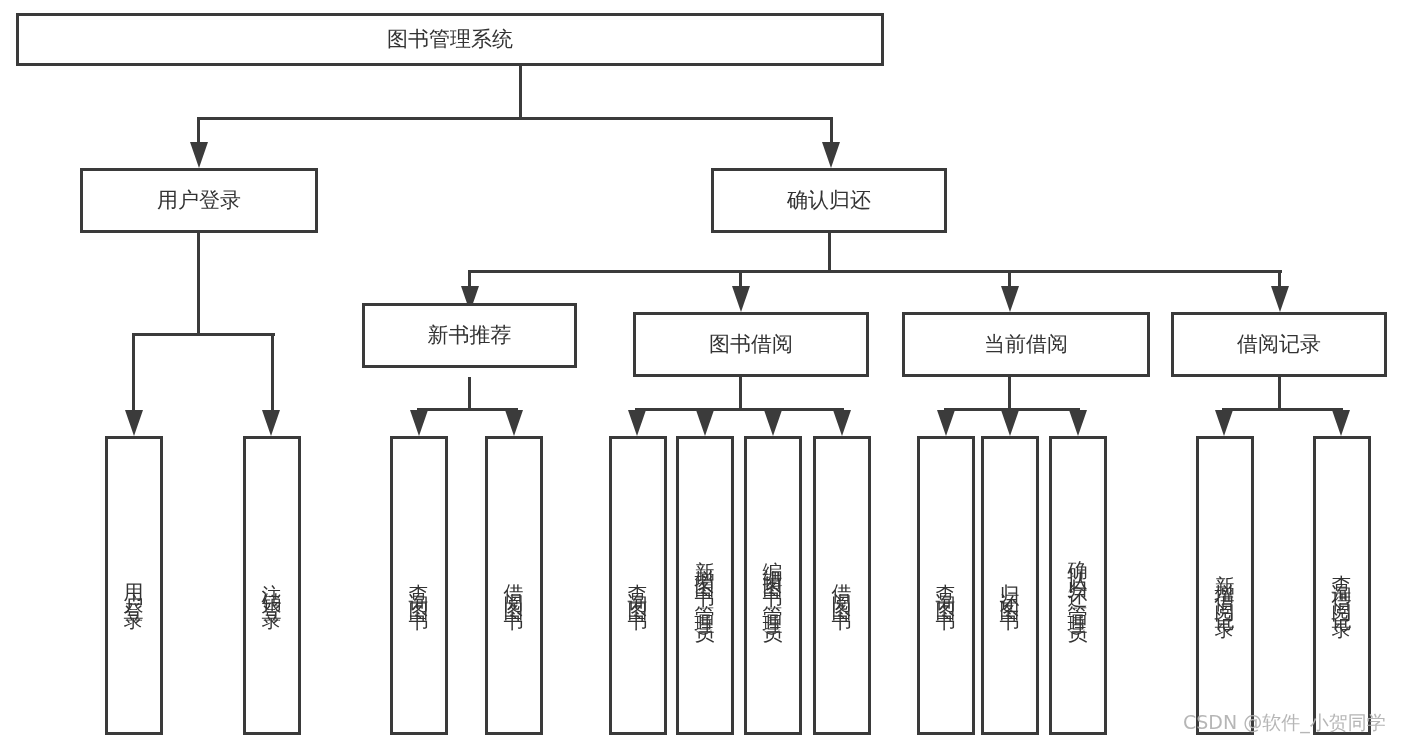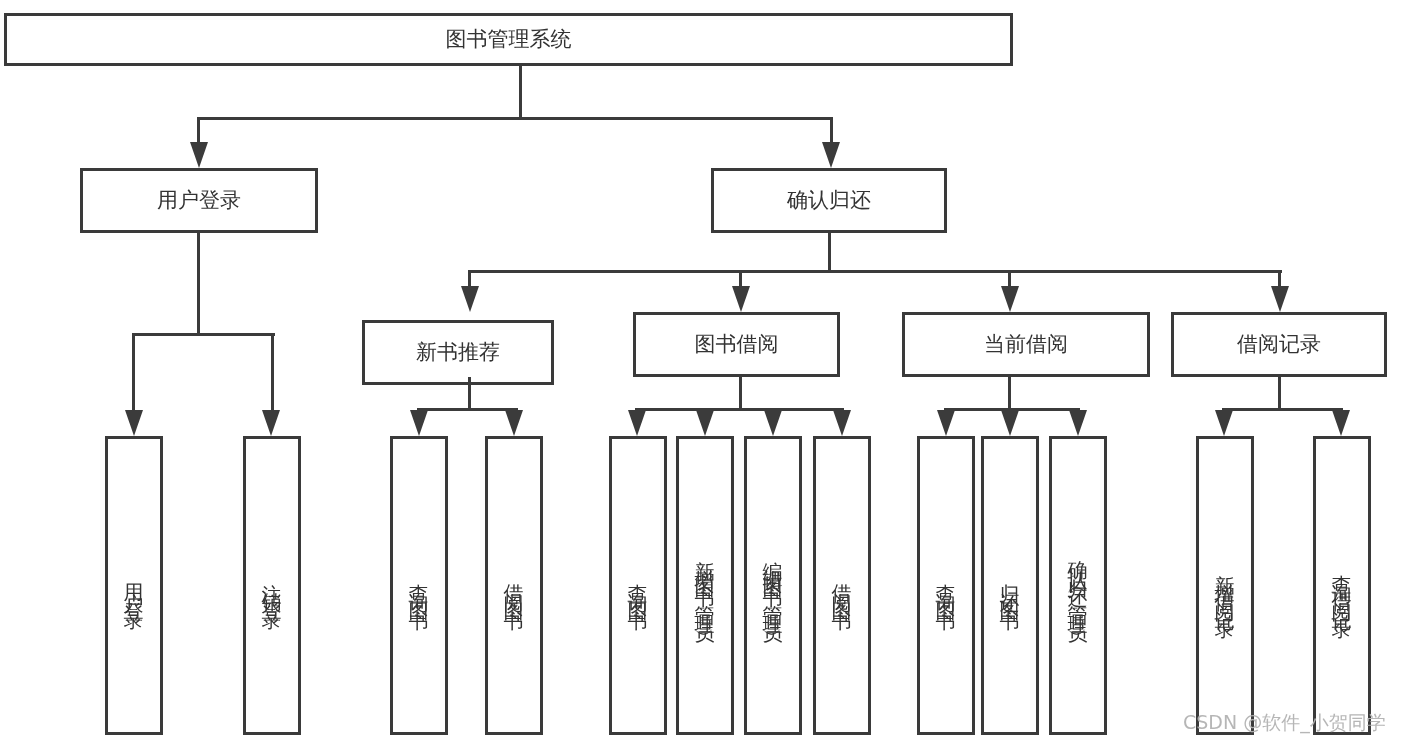--- a/index.html
+++ b/index.html
@@ -42,21 +42,21 @@
     color:rgba(178,178,178,0.95);
     z-index:6;
     white-space:nowrap;
   }
 </style>
 </head>
 <body>
 
 <div class="canvas">
 
-  <div class="box hnode" style="left:4px;top:13px;width:1009px;height:53px;border-width:3px">
+  <div class="box hnode" style="left:16px;top:13px;width:868px;height:53px;border-width:3px">
     <span class="lbl">图书管理系统</span>
   </div>
 
   <div class="line" style="left:519px;top:66px;width:3px;height:53px"></div>
   <div class="line" style="left:197px;top:117px;width:636px;height:3px"></div>
   <div class="line" style="left:197px;top:117px;width:3px;height:28px"></div>
   <div class="arrow" style="left:190px;top:142px"></div>
   <div class="line" style="left:830px;top:117px;width:3px;height:28px"></div>
   <div class="arrow" style="left:822px;top:142px"></div>
 
@@ -78,24 +78,24 @@
   <div class="line" style="left:468px;top:270px;width:814px;height:3px"></div>
   <div class="line" style="left:468px;top:270px;width:3px;height:18px"></div>
   <div class="arrow" style="left:461px;top:286px"></div>
   <div class="line" style="left:739px;top:270px;width:3px;height:18px"></div>
   <div class="arrow" style="left:732px;top:286px"></div>
   <div class="line" style="left:1008px;top:270px;width:3px;height:18px"></div>
   <div class="arrow" style="left:1001px;top:286px"></div>
   <div class="line" style="left:1278px;top:270px;width:3px;height:18px"></div>
   <div class="arrow" style="left:1271px;top:286px"></div>
 
-  <div class="box hnode" style="left:362px;top:320px;width:192px;height:65px">
+  <div class="box hnode" style="left:362px;top:303px;width:215px;height:65px">
     <span class="lbl">新书推荐</span>
   </div>
-  <div class="box hnode" style="left:633px;top:312px;width:207px;height:65px">
+  <div class="box hnode" style="left:633px;top:312px;width:236px;height:65px">
     <span class="lbl">图书借阅</span>
   </div>
   <div class="box hnode" style="left:902px;top:312px;width:248px;height:65px">
     <span class="lbl">当前借阅</span>
   </div>
   <div class="box hnode" style="left:1171px;top:312px;width:216px;height:65px">
     <span class="lbl">借阅记录</span>
   </div>
 
   <div class="line" style="left:468px;top:377px;width:3px;height:32px"></div>

